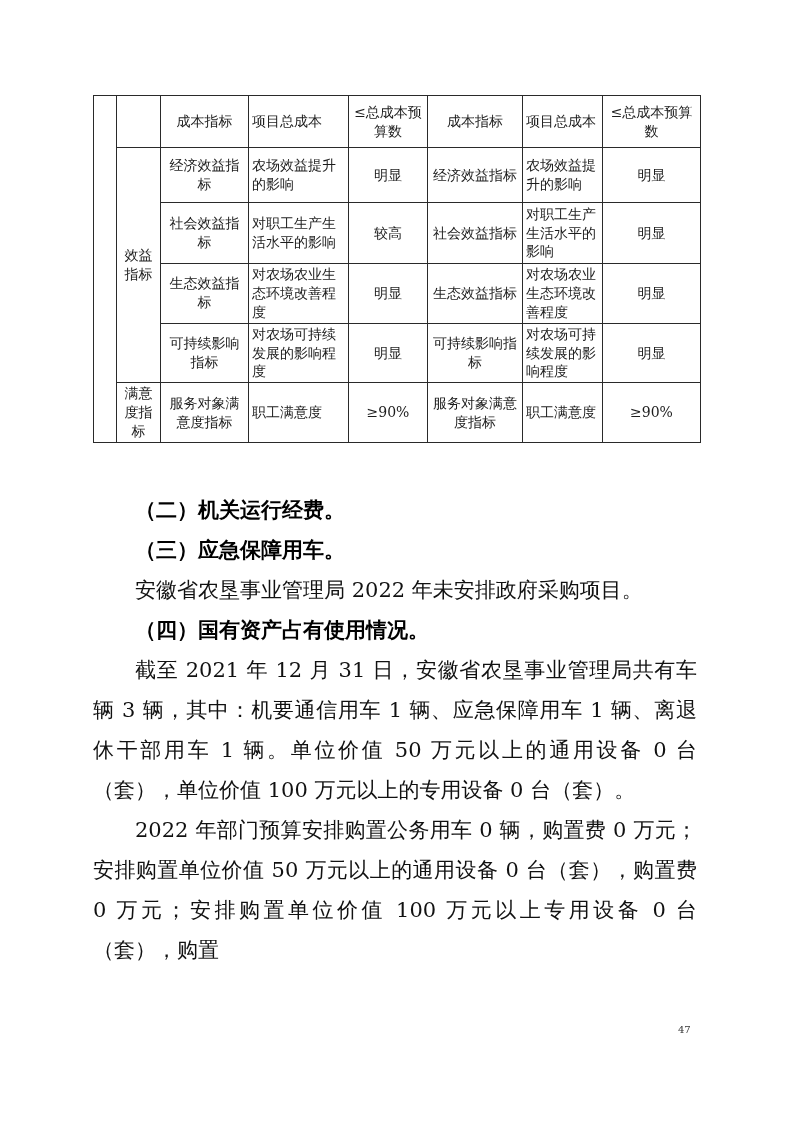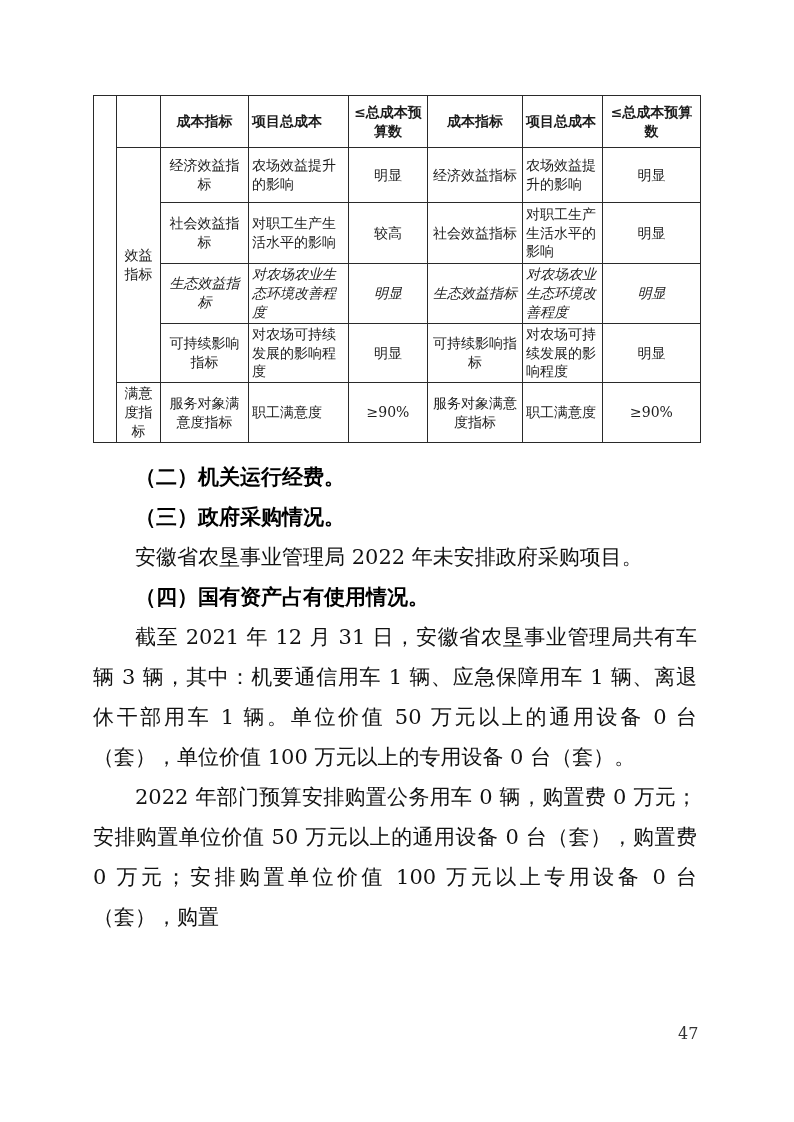--- a/index.html
+++ b/index.html
@@ -28,28 +28,28 @@
   table.perf td {
     border: 1px solid #2a2a2a;
     text-align: center;
     vertical-align: middle;
     padding: 1px 3px;
     line-height: 1.35;
     overflow: hidden;
     word-break: break-all;
   }
   table.perf td.al { text-align: left; }
-  tr.r1 { height: 52px; font-weight: bold; }
+  tr.r1 { height: 52px; }
   tr.r2 { height: 55px; }
   tr.r3 { height: 61px; margin-top: 16px; }
-  tr.r4 { height: 57px; font-style: italic; }
+  tr.r4 { height: 57px; }
   tr.r5 { height: 53px; }
   tr.r6 { height: 59px; }
   .body-text {
-    margin-top: 14px;
+    margin-top: 47px;
     width: 604px;
     font-size: 21px;
     line-height: 40px;
     color: #111;
   }
   .sec-heading {
     margin: 0;
     font-size: 21px;
     font-weight: bold;
     text-indent: 42px;
@@ -60,21 +60,21 @@
     margin: 0;
     text-indent: 42px;
     text-align: justify;
     text-align-last: left;
     line-height: 40px;
   }
   .page-number {
     position: absolute;
     left: 678px;
     top: 1024px;
-    font-size: 16px;
+    font-size: 10px;
     color: #333;
   }
 </style>
 </head>
 <body>
 
 <div class="page">
   <div class="content">
 
     <table class="perf">
@@ -140,21 +140,21 @@
         <td>服务对象满意度指标</td>
         <td class="al">职工满意度</td>
         <td>≥90%</td>
       </tr>
     </tbody>
       </table>
 
     <div class="body-text">
       <p class="sec-heading">（二）机关运行经费。</p>
 
-      <p class="sec-heading">（三）政府采购情况。</p>
+      <p class="sec-heading">（三）应急保障用车。</p>
       <p class="para">安徽省农垦事业管理局 2022 年未安排政府采购项目。</p>
 
       <p class="sec-heading">（四）国有资产占有使用情况。</p>
       <p class="para">截至 2021 年 12 月 31 日，安徽省农垦事业管理局共有车辆 3 辆，其中：机要通信用车 1 辆、应急保障用车 1 辆、离退休干部用车 1 辆。单位价值 50 万元以上的通用设备 0 台（套），单位价值 100 万元以上的专用设备 0 台（套）。</p>
       <p class="para">2022 年部门预算安排购置公务用车 0 辆，购置费 0 万元；安排购置单位价值 50 万元以上的通用设备 0 台（套），购置费 0 万元；安排购置单位价值 100 万元以上专用设备 0 台（套），购置</p>
     </div>
   </div>
 
   <div class="page-number">47</div>
 </div>

